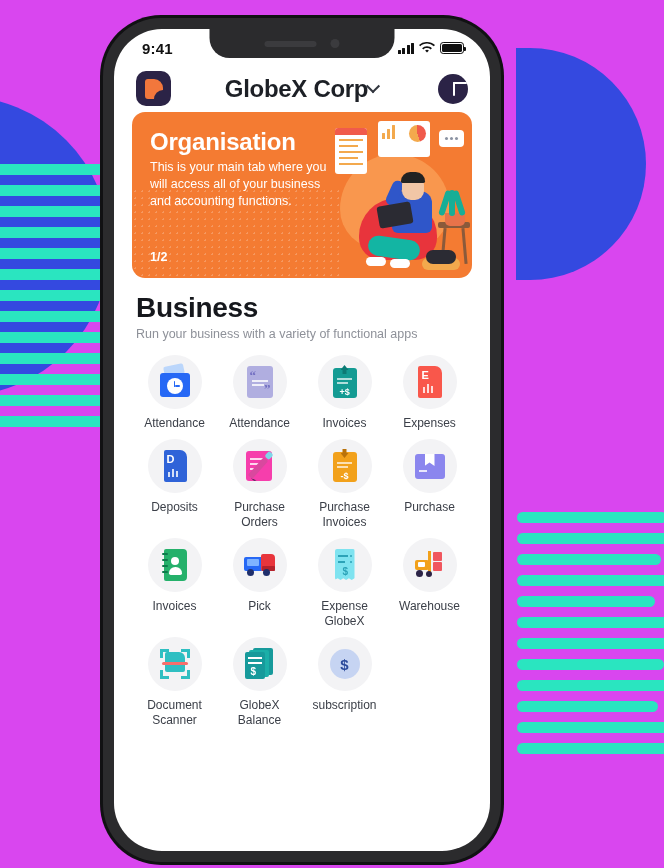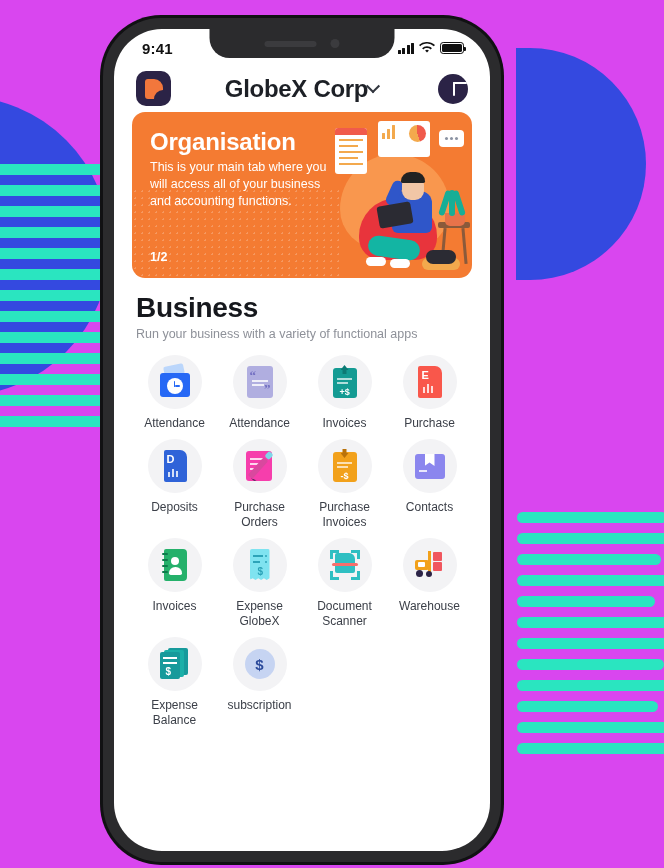--- a/index.html
+++ b/index.html
@@ -500,21 +500,21 @@
             <div class="app-cell">
               <div class="app-circle">
                 <div class="g">
         <div style="position:absolute;left:5px;top:1px;width:24px;height:32px;background:#F9574B;border-radius:2px 7px 2px 2px"></div>
         <div style="position:absolute;left:9px;top:4px;font:bold 11px 'Liberation Sans',sans-serif;color:#fff">E</div>
         <div style="position:absolute;left:10px;top:22px;width:2.6px;height:6px;background:#ffffffcc"></div>
         <div style="position:absolute;left:14px;top:19px;width:2.6px;height:9px;background:#ffffffcc"></div>
         <div style="position:absolute;left:18px;top:21px;width:2.6px;height:7px;background:#ffffffcc"></div>
       </div>
               </div>
-              <div class="app-label">Purchase</div>
+              <div class="app-label">Expenses</div>
             </div>
             <div class="app-cell">
               <div class="app-circle">
                 <div class="g">
         <div style="position:absolute;left:6px;top:1px;width:23px;height:32px;background:#2F63D8;border-radius:2px 7px 2px 2px"></div>
         <div style="position:absolute;left:9px;top:4px;font:bold 11px 'Liberation Sans',sans-serif;color:#fff">D</div>
         <div style="position:absolute;left:10px;top:23px;width:2.6px;height:5px;background:#ffffffcc"></div>
         <div style="position:absolute;left:14px;top:20px;width:2.6px;height:8px;background:#ffffffcc"></div>
         <div style="position:absolute;left:18px;top:22px;width:2.6px;height:6px;background:#ffffffcc"></div>
       </div>
@@ -548,49 +548,76 @@
               <div class="app-label">Purchase Invoices</div>
             </div>
             <div class="app-cell">
               <div class="app-circle">
                 <div class="g">
         <div style="position:absolute;left:2px;top:5px;width:30px;height:25px;background:#8B86EE;border-radius:3px"></div>
         <div style="position:absolute;left:12px;top:5px;width:10px;height:12px;background:#fff;clip-path:polygon(0 0,100% 0,100% 100%,50% 70%,0 100%)"></div>
         <div style="position:absolute;left:6px;top:21px;width:8px;height:1.8px;background:#ffffffcc"></div>
       </div>
               </div>
-              <div class="app-label">Contacts</div>
+              <div class="app-label">Purchase</div>
             </div>
             <div class="app-cell">
               <div class="app-circle">
                 <div class="g">
         <div style="position:absolute;left:6px;top:1px;width:23px;height:32px;background:#25B16B;border-radius:2px 4px 4px 2px"></div>
         <div style="position:absolute;left:4px;top:5px;width:6px;height:2.4px;background:#0E7A4C;border-radius:2px"></div>
         <div style="position:absolute;left:4px;top:11px;width:6px;height:2.4px;background:#0E7A4C;border-radius:2px"></div>
         <div style="position:absolute;left:4px;top:17px;width:6px;height:2.4px;background:#0E7A4C;border-radius:2px"></div>
         <div style="position:absolute;left:4px;top:23px;width:6px;height:2.4px;background:#0E7A4C;border-radius:2px"></div>
         <div style="position:absolute;left:13px;top:9px;width:8px;height:8px;border-radius:50%;background:#fff"></div>
         <div style="position:absolute;left:11px;top:19px;width:13px;height:8px;border-radius:7px 7px 2px 2px;background:#fff"></div>
       </div>
               </div>
               <div class="app-label">Invoices</div>
             </div>
             <div class="app-cell">
               <div class="app-circle">
                 <div class="g">
+        <div style="position:absolute;left:1px;top:9px;width:19px;height:14px;background:#2668F5;border-radius:2px"></div>
+        <div style="position:absolute;left:4px;top:11px;width:12px;height:7px;background:#7FB3FF;border-radius:1px"></div>
+        <div style="position:absolute;left:18px;top:6px;width:14px;height:17px;background:#E8353C;border-radius:2px 4px 2px 2px"></div>
+        <div style="position:absolute;left:19px;top:18px;width:13px;height:5px;background:#B4232C;border-radius:1px"></div>
+        <div style="position:absolute;left:4px;top:21px;width:7px;height:7px;border-radius:50%;background:#1E2E6B"></div>
+        <div style="position:absolute;left:20px;top:21px;width:7px;height:7px;border-radius:50%;background:#1E2E6B"></div>
+      </div>
+              </div>
+              <div class="app-label">Pick</div>
+            </div>
+            <div class="app-cell">
+              <div class="app-circle">
+                <div class="g">
         <div style="position:absolute;left:7px;top:1px;width:20px;height:31px;background:#7FE3F0;border-radius:2px;
           clip-path:polygon(0 0,100% 0,100% 94%,86% 100%,72% 94%,58% 100%,44% 94%,30% 100%,16% 94%,0 100%)"></div>
         <div style="position:absolute;left:10px;top:7px;width:10px;height:2.2px;background:#2CA3B8"></div>
         <div style="position:absolute;left:10px;top:13px;width:7px;height:2.2px;background:#2CA3B8"></div>
         <div style="position:absolute;left:22px;top:7px;width:2.4px;height:2.4px;border-radius:50%;background:#2CA3B8"></div>
         <div style="position:absolute;left:22px;top:13px;width:2.4px;height:2.4px;border-radius:50%;background:#2CA3B8"></div>
         <div style="position:absolute;left:15px;top:18px;font:bold 10px 'Liberation Sans',sans-serif;color:#2CA3B8">$</div>
       </div>
               </div>
               <div class="app-label">Expense GlobeX</div>
+            </div>
+            <div class="app-cell">
+              <div class="app-circle">
+                <div class="g">
+        <div style="position:absolute;left:20px;top:4px;width:9px;height:9px;background:#F0565E;border-radius:1px"></div>
+        <div style="position:absolute;left:20px;top:14px;width:9px;height:9px;background:#F0565E;border-radius:1px"></div>
+        <div style="position:absolute;left:15px;top:3px;width:3px;height:21px;background:#F2A11B"></div>
+        <div style="position:absolute;left:2px;top:12px;width:14px;height:10px;background:#F2A11B;border-radius:2px"></div>
+        <div style="position:absolute;left:5px;top:14px;width:7px;height:5px;background:#fff;border-radius:1px"></div>
+        <div style="position:absolute;left:3px;top:22px;width:7px;height:7px;border-radius:50%;background:#2B2346"></div>
+        <div style="position:absolute;left:13px;top:23px;width:6px;height:6px;border-radius:50%;background:#2B2346"></div>
+      </div>
+              </div>
+              <div class="app-label">Warehouse</div>
             </div>
             <div class="app-cell">
               <div class="app-circle">
                 <div class="g">
         <div style="position:absolute;left:7px;top:5px;width:20px;height:20px;background:#2FBFC2;border-radius:2px 6px 2px 2px"></div>
         <div style="position:absolute;left:4px;top:15px;width:26px;height:3px;background:#F76F6C;border-radius:2px"></div>
         <div style="position:absolute;left:2px;top:2px;width:9px;height:3px;background:#2FBFC2"></div>
         <div style="position:absolute;left:2px;top:2px;width:3px;height:9px;background:#2FBFC2"></div>
         <div style="position:absolute;right:2px;top:2px;width:9px;height:3px;background:#2FBFC2"></div>
         <div style="position:absolute;right:2px;top:2px;width:3px;height:9px;background:#2FBFC2"></div>
@@ -598,43 +625,29 @@
         <div style="position:absolute;left:2px;bottom:2px;width:3px;height:9px;background:#2FBFC2"></div>
         <div style="position:absolute;right:2px;bottom:2px;width:9px;height:3px;background:#2FBFC2"></div>
         <div style="position:absolute;right:2px;bottom:2px;width:3px;height:9px;background:#2FBFC2"></div>
       </div>
               </div>
               <div class="app-label">Document Scanner</div>
             </div>
             <div class="app-cell">
               <div class="app-circle">
                 <div class="g">
-        <div style="position:absolute;left:20px;top:4px;width:9px;height:9px;background:#F0565E;border-radius:1px"></div>
-        <div style="position:absolute;left:20px;top:14px;width:9px;height:9px;background:#F0565E;border-radius:1px"></div>
-        <div style="position:absolute;left:15px;top:3px;width:3px;height:21px;background:#F2A11B"></div>
-        <div style="position:absolute;left:2px;top:12px;width:14px;height:10px;background:#F2A11B;border-radius:2px"></div>
-        <div style="position:absolute;left:5px;top:14px;width:7px;height:5px;background:#fff;border-radius:1px"></div>
-        <div style="position:absolute;left:3px;top:22px;width:7px;height:7px;border-radius:50%;background:#2B2346"></div>
-        <div style="position:absolute;left:13px;top:23px;width:6px;height:6px;border-radius:50%;background:#2B2346"></div>
-      </div>
-              </div>
-              <div class="app-label">Warehouse</div>
-            </div>
-            <div class="app-cell">
-              <div class="app-circle">
-                <div class="g">
         <div style="position:absolute;left:10px;top:1px;width:20px;height:27px;background:#179A9B;border-radius:2px"></div>
         <div style="position:absolute;left:6px;top:3px;width:20px;height:27px;background:#1BAFA8;border-radius:2px"></div>
         <div style="position:absolute;left:2px;top:5px;width:20px;height:27px;background:#179A9B;border-radius:2px"></div>
         <div style="position:absolute;left:5px;top:10px;width:14px;height:1.8px;background:#fff"></div>
         <div style="position:absolute;left:5px;top:15px;width:14px;height:1.8px;background:#fff"></div>
         <div style="position:absolute;left:8px;top:19px;font:bold 10px 'Liberation Sans',sans-serif;color:#fff">$</div>
       </div>
               </div>
-              <div class="app-label">Expense Balance</div>
+              <div class="app-label">GlobeX Balance</div>
             </div>
             <div class="app-cell">
               <div class="app-circle">
                 <div class="g" style="display:flex;align-items:center;justify-content:center">
         <div style="width:30px;height:30px;border-radius:50%;background:#C6D4F2;display:flex;align-items:center;justify-content:center">
           <span style="font:bold 15px 'Liberation Sans',sans-serif;color:#2B4A9B">$</span>
         </div>
       </div>
               </div>
               <div class="app-label">subscription</div>

